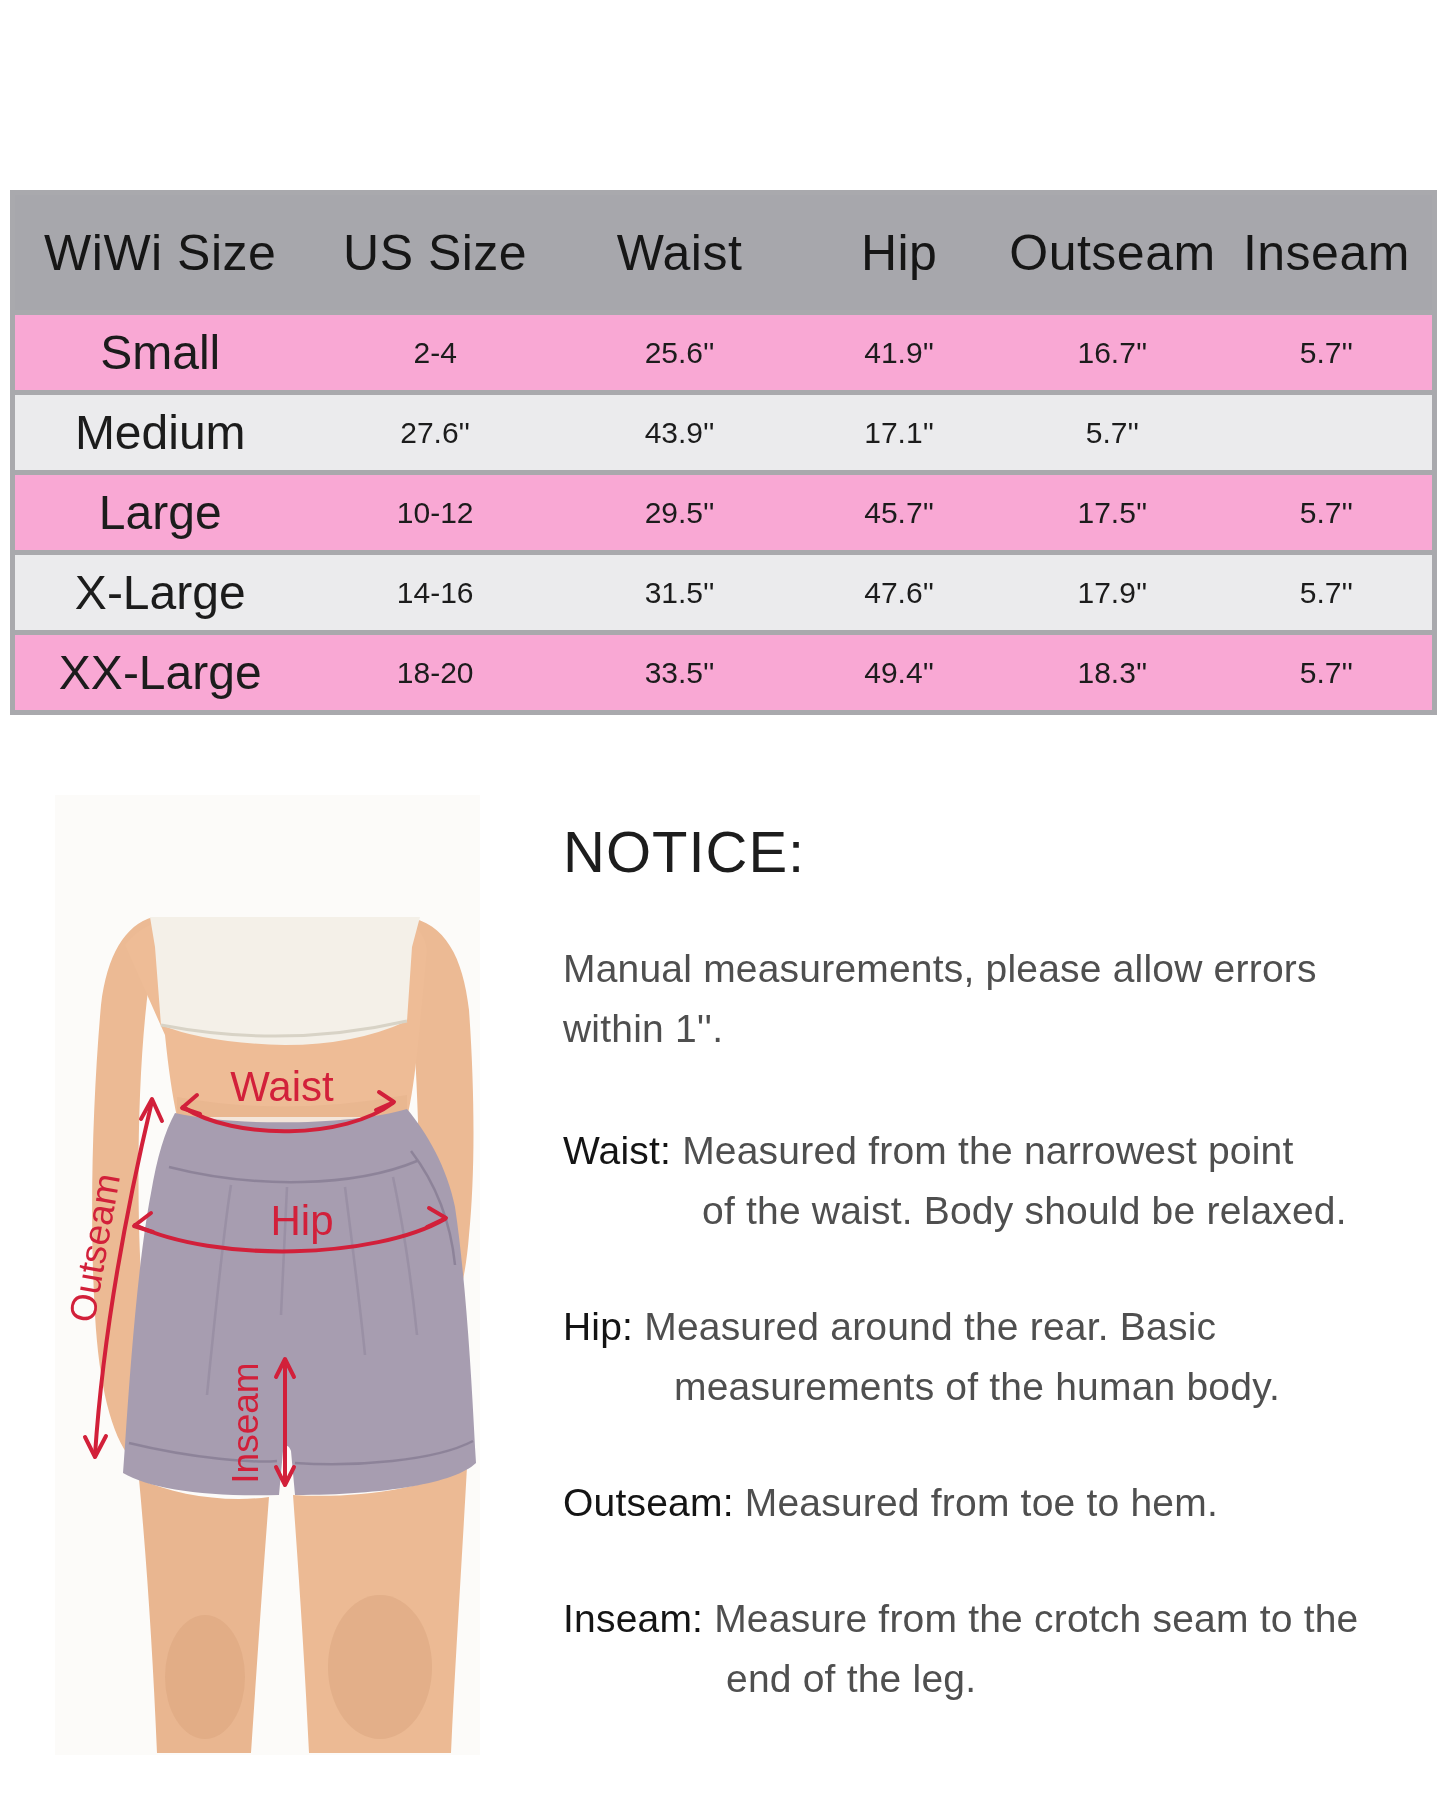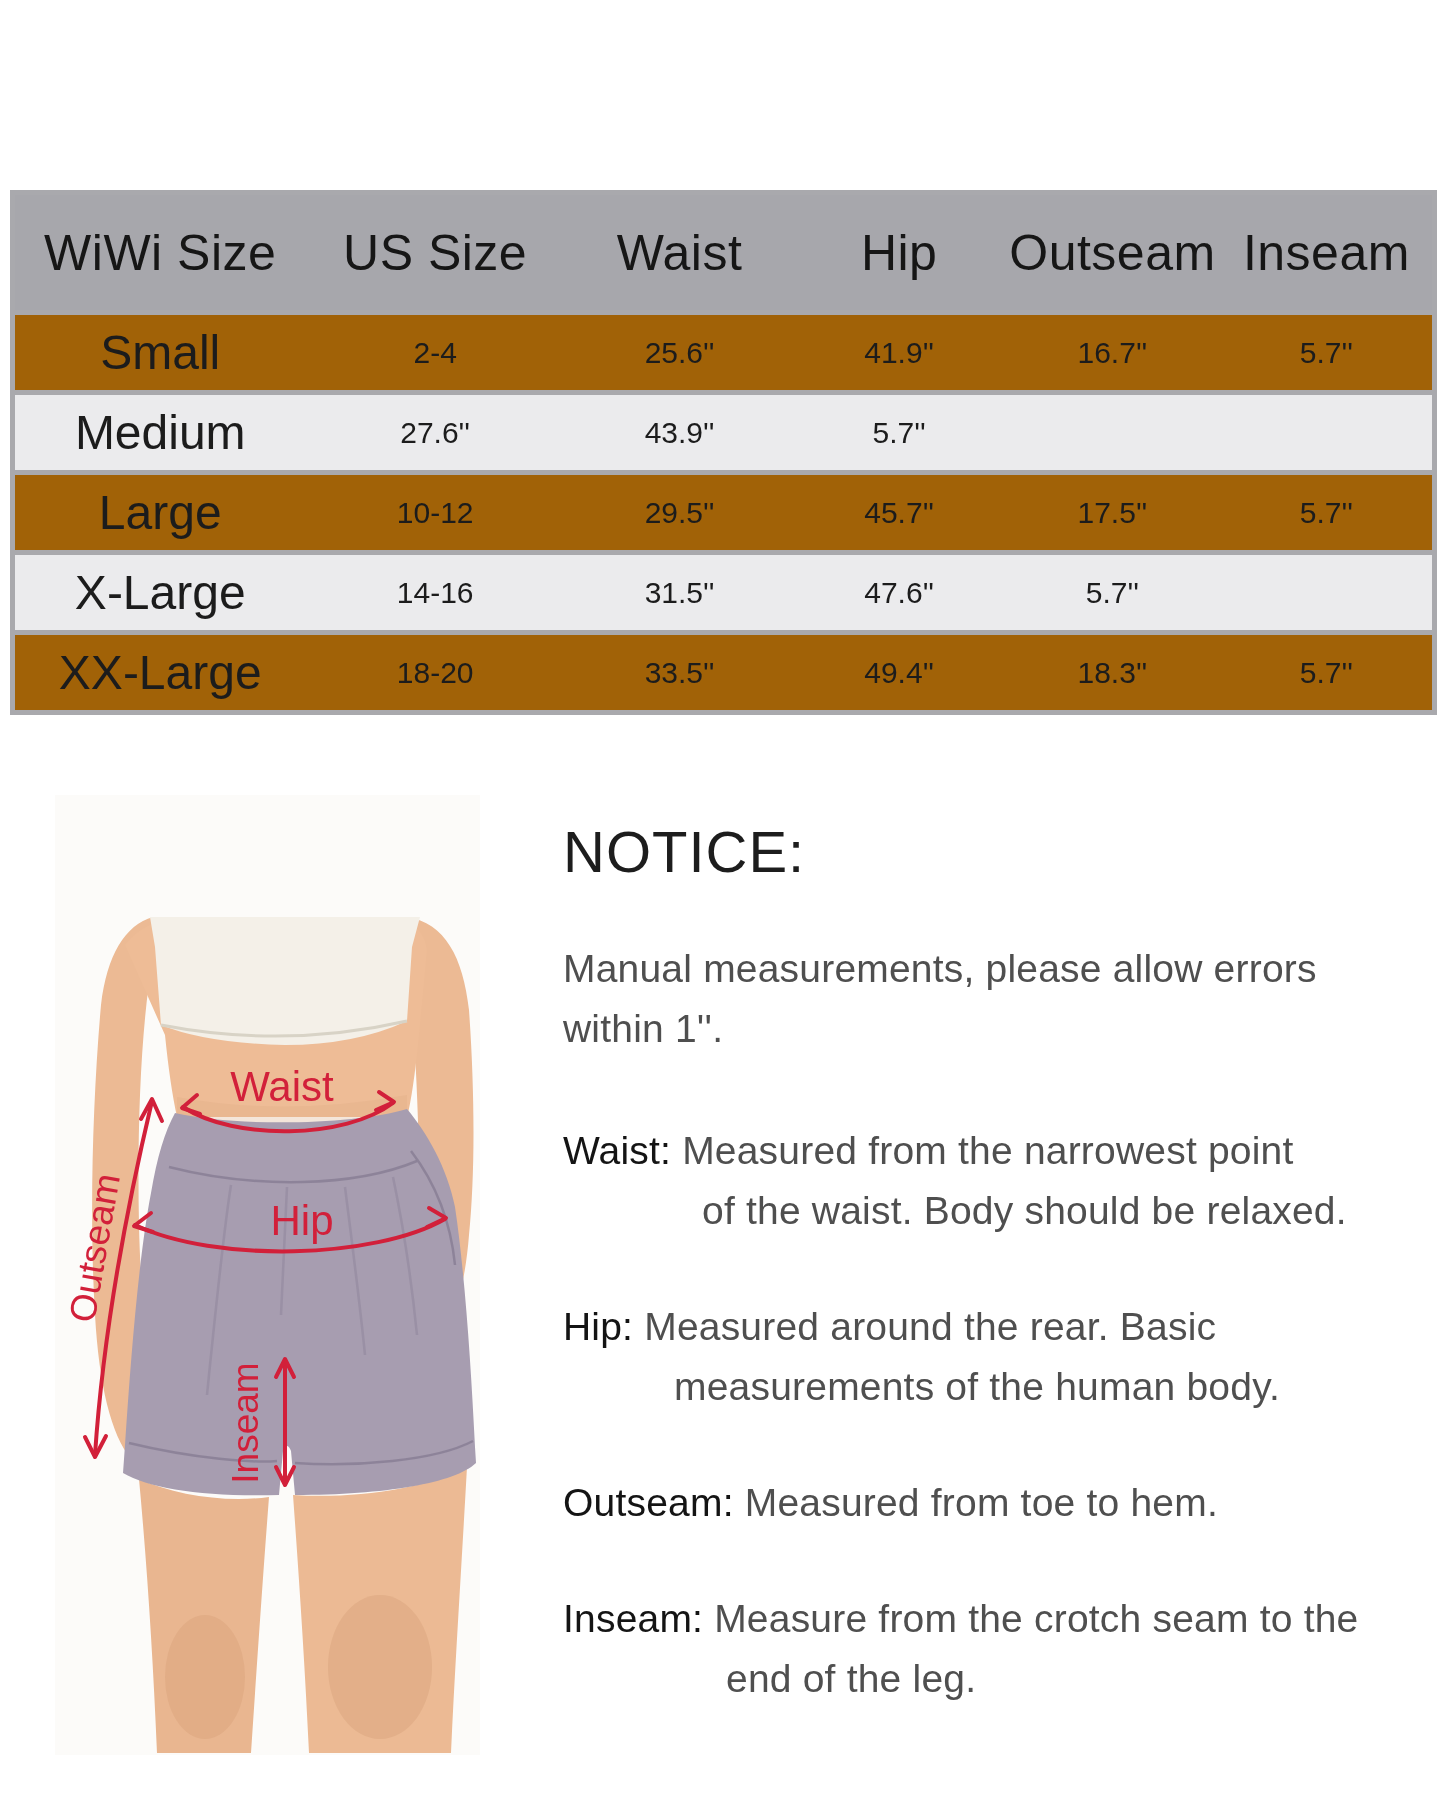--- a/index.html
+++ b/index.html
@@ -10,21 +10,21 @@
 
   
   .size-table{
     position:absolute;left:10px;top:190px;width:1427px;
     border:5px solid #a9a9ad;background:#a9a9ad;box-sizing:border-box;
   }
   .trow{display:grid;grid-template-columns:20.5% 18.3% 16.2% 14.8% 15.3% 14.9%;}
   .thead{background:#a7a7ac;height:115px;}
   .thead .cell{font-size:50px;letter-spacing:0.5px;}
   .cell{display:flex;align-items:center;justify-content:center;white-space:nowrap;}
-  .drow{height:75px;background:#a16207;margin-top:5px;}
+  .drow{height:75px;background:#f9a8d4;margin-top:5px;}
   .drow.alt{background:#ebebed;}
   .drow .cell{font-size:30px;color:#1c1c1c;}
   .drow .cell.size-name{font-size:48px;}
 
   
   .notice{position:absolute;left:563px;top:790px;width:872px;margin-top:28px;}
   .notice-title{font-size:58px;font-weight:400;letter-spacing:1px;color:#1d1d1d;margin:0 0 54px 0;}
   .notice p{margin:0;font-size:39px;line-height:1.54;color:#4f4f4f;letter-spacing:0.2px;}
   .intro{margin-bottom:62px !important;}
   .def{margin-bottom:56px !important;}
@@ -64,37 +64,39 @@
       <div class="cell">25.6''</div>
       <div class="cell">41.9''</div>
       <div class="cell">16.7''</div>
       <div class="cell">5.7''</div>
     </div>
 
     <div class="trow drow alt">
       <div class="cell size-name">Medium</div>
       <div class="cell">27.6''</div>
       <div class="cell">43.9''</div>
+      <div class="cell">17.1''</div>
       <div class="cell">5.7''</div>
     </div>
 
     <div class="trow drow">
       <div class="cell size-name">Large</div>
       <div class="cell">10-12</div>
       <div class="cell">29.5''</div>
       <div class="cell">45.7''</div>
       <div class="cell">17.5''</div>
       <div class="cell">5.7''</div>
     </div>
 
     <div class="trow drow alt">
       <div class="cell size-name">X-Large</div>
       <div class="cell">14-16</div>
       <div class="cell">31.5''</div>
       <div class="cell">47.6''</div>
+      <div class="cell">17.9''</div>
       <div class="cell">5.7''</div>
     </div>
 
     <div class="trow drow">
       <div class="cell size-name">XX-Large</div>
       <div class="cell">18-20</div>
       <div class="cell">33.5''</div>
       <div class="cell">49.4''</div>
       <div class="cell">18.3''</div>
       <div class="cell">5.7''</div>

